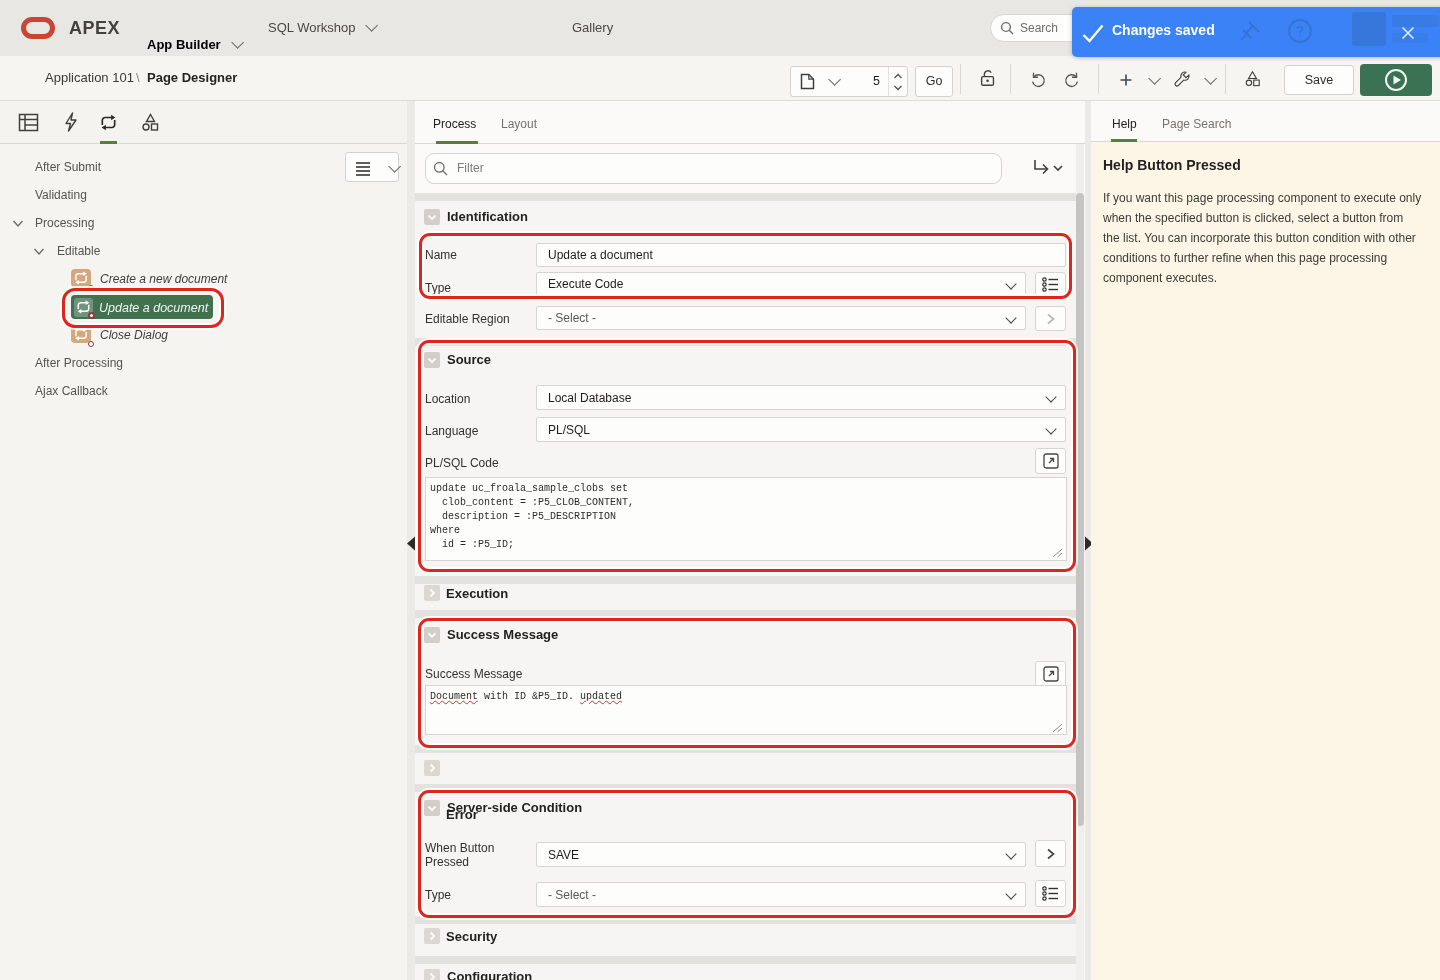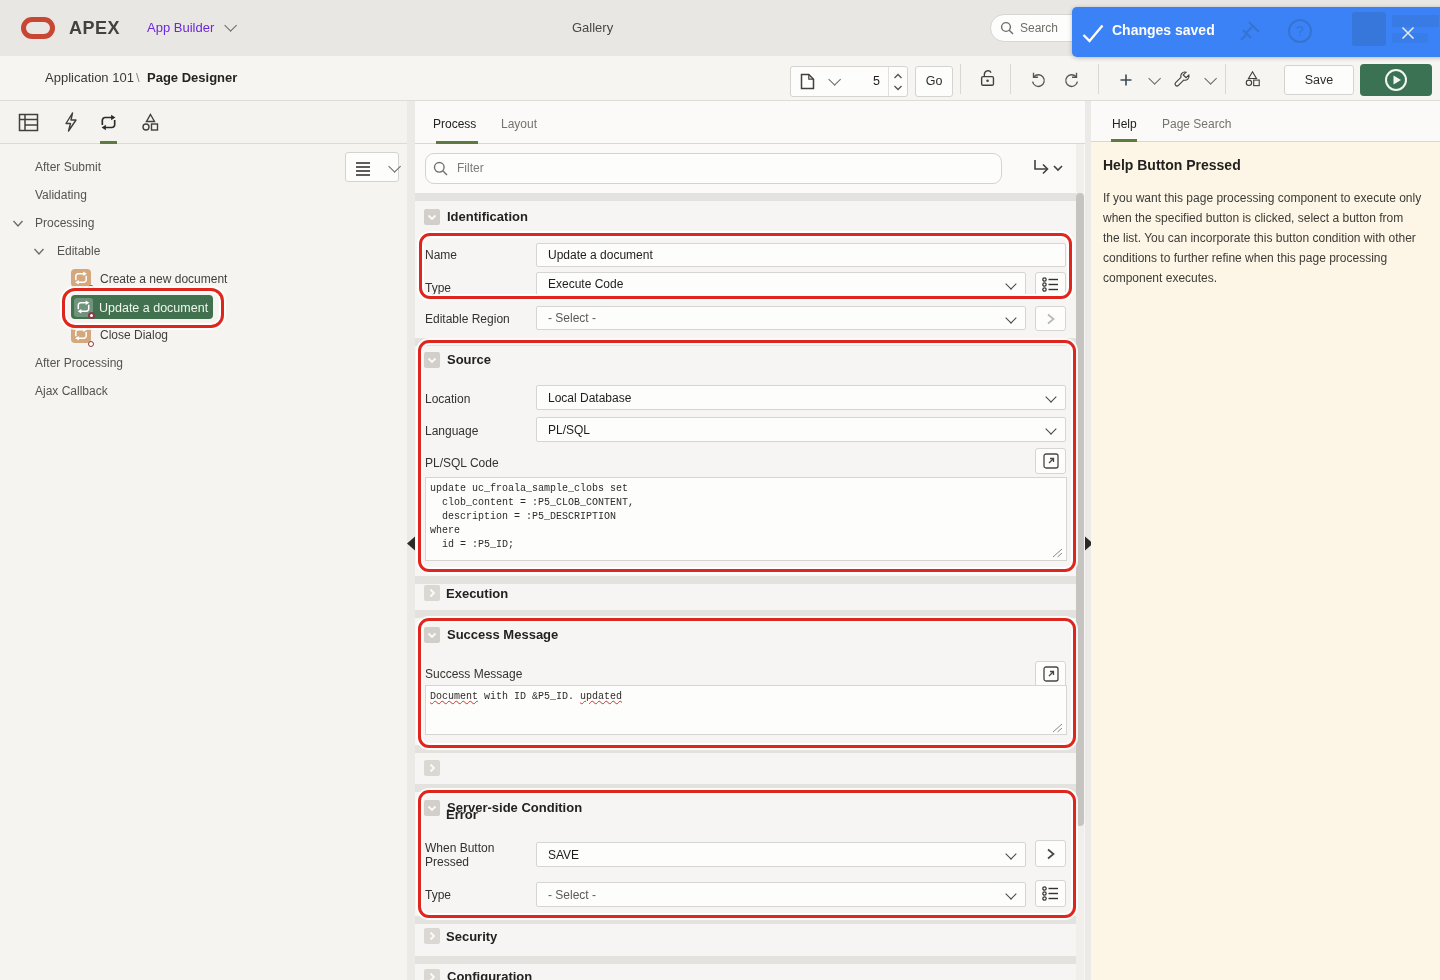--- a/index.html
+++ b/index.html
@@ -19,21 +19,21 @@
 
   
   #leftpanel { position:absolute; left:0; top:101px; width:407px; height:879px; background:#f5f4f1; }
   #lefttabs { position:absolute; left:0; top:0; width:407px; height:43px; background:#f4f3f0; border-bottom:1px solid #dcdad6; }
   #splitL { position:absolute; left:407px; top:101px; width:8px; height:879px; background:#eceae7; }
   #center { position:absolute; left:415px; top:101px; width:670px; height:879px; background:#f6f5f3; }
   #splitR { position:absolute; left:1085px; top:101px; width:6px; height:879px; background:#eceae7; }
   #rightpanel { position:absolute; left:1091px; top:101px; width:349px; height:879px; background:#fdf6e6; }
 
   .treerow { position:absolute; font-size:12px; color:#56544f; }
-  .treei { color:#403f3b; }
+  .treei { font-style:italic; color:#403f3b; }
 
   
   .ctab { position:absolute; font-size:12px; }
   .greenline { position:absolute; height:3px; background:#5d7a40; }
 
   
   .gap { position:absolute; left:415px; width:661px; background:#e4e2de; }
   .shead { position:absolute; font-size:13px; font-weight:bold; color:#232220; }
   .stoggle { position:absolute; width:16px; height:16px; border-radius:2px; }
   .stog-open { background:#d2cfcb; }
@@ -55,21 +55,22 @@
   #helptext { position:absolute; left:1103px; font-size:12px; color:#3c3b36; line-height:20px; }
 </style>
 </head>
 <body>
 
 <div id="hdr">
   <svg class="abs" style="left:21px; top:17px;" width="34" height="22" viewBox="0 0 34 22">
     <rect x="2.5" y="2.5" width="29" height="17" rx="8.5" fill="none" stroke="#c74634" stroke-width="5"></rect>
   </svg>
   <div class="abs" style="left:69px; top:0; height:56px; line-height:56px; font-size:18px; font-weight:bold; color:#44423e; letter-spacing:0.5px;">APEX</div>
-  <div class="hmenu" style="left:147px; font-weight:normal; color:#6d28d9;">App Builder<span class="chev"></span></div>
+  <div class="hmenu" style="left:147px; font-weight:bold; color:#000000;margin-top:17px;">App Builder<span class="chev"></span></div>
+  <div class="hmenu" style="left:268px;">SQL Workshop<span class="chev"></span></div>
   <div class="hmenu" style="left:572px;">Gallery</div>
 
   <div class="abs" style="left:990px; top:14px; width:130px; height:28px; background:#fdfdfc; border:1px solid #d8d6d2; border-radius:14px;"></div>
   <svg class="abs" style="left:1000px; top:21px;" width="14" height="14" viewBox="0 0 14 14">
     <circle cx="6" cy="6" r="4.4" fill="none" stroke="#6e6d67" stroke-width="1.4"></circle>
     <line x1="9.2" y1="9.2" x2="13" y2="13" stroke="#6e6d67" stroke-width="1.4"></line>
   </svg>
   <div class="abs" style="left:1020px; top:0; height:56px; line-height:56px; font-size:12px; color:#6f6e69;">Search</div>
 </div>
 

